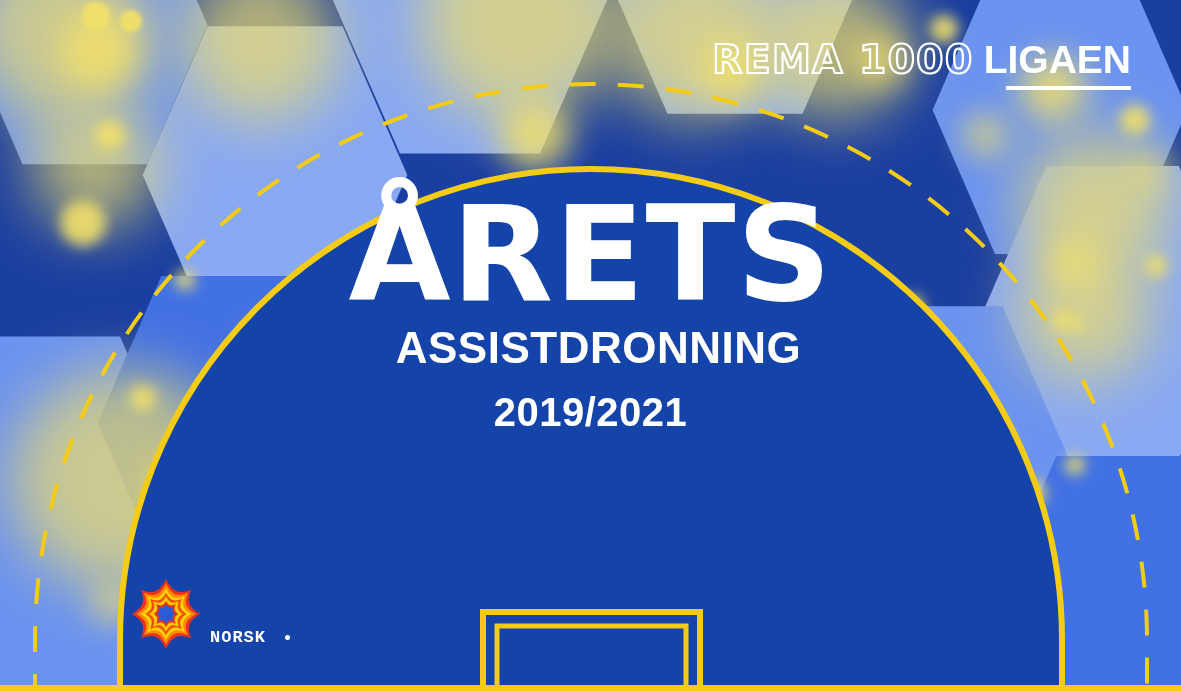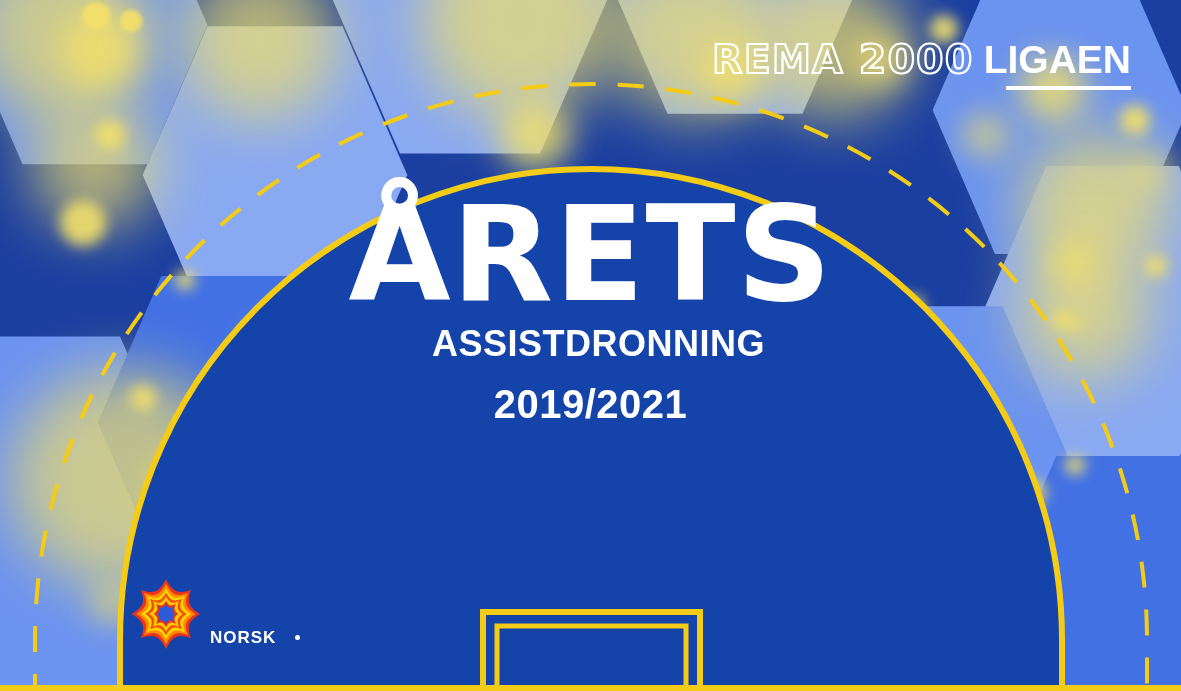--- a/index.html
+++ b/index.html
@@ -73,42 +73,42 @@
     text-align:center;color:#fff;
   }
   .h-arets{
     font-family:"DejaVu Sans", sans-serif;
     font-size:132px;font-weight:bold;line-height:.94;
     letter-spacing:1px;
     margin:0;
   }
   .h-sub{
     font-family:"Liberation Sans", sans-serif;
-    font-size:36px;font-weight:bold;line-height:1;
+    font-size:44px;font-weight:bold;line-height:1;
     letter-spacing:.5px;
     margin:10px 0 0 0;
     padding-left:16px;
   }
   .h-season{
     font-family:"Liberation Sans", sans-serif;
     font-size:40px;font-weight:bold;line-height:1;
     letter-spacing:.5px;
     margin:22px 0 0 0;
   }
 
   
   .nth{
     position:absolute;left:128px;top:576px;
     display:flex;align-items:flex-end;
   }
   .nth-mark{position:relative;width:76px;height:76px;}
   .nth-mark svg{width:76px;height:76px;display:block;}
   .nth-text{margin-left:6px;margin-bottom:6px;color:#fff;}
   .nth-norsk{
-    font-family:Liberation Sans, sans-serif;
+    font-family:Liberation Mono, monospace;
     font-size:17px;font-weight:bold;letter-spacing:1px;line-height:1;
     display:flex;align-items:center;gap:19px;text-align:right;
   }
   .nth-dot{width:5px;height:5px;border-radius:50%;background:#fff;display:inline-block;}
   .nth-topp{
     font-family:"Liberation Sans", sans-serif;
     font-size:22px;font-weight:bold;letter-spacing:.3px;line-height:1.05;
     margin-top:1px;
   }
 </style>
@@ -196,21 +196,21 @@
 
       <line x1="0" y1="688" x2="1181" y2="688" stroke="#F5CC15" stroke-width="6"></line>
 
       <path d="M 483,691 L 483,612 L 700,612 L 700,691" fill="none" stroke="#F5CC15" stroke-width="6"></path>
       <path d="M 497,691 L 497,626 L 686,626 L 686,691" fill="none" stroke="#F5CC15" stroke-width="5"></path>
     </g>
   </svg>
 
   <div class="rema-logo">
     <div class="rema-row">
-      <span class="rema-word">REMA 2000</span>
+      <span class="rema-word">REMA 1000</span>
       <span class="ligaen-word">LIGAEN</span>
     </div>
     <div class="rema-underline"></div>
   </div>
 
   <div class="headline">
     <div class="h-arets">ÅRETS</div>
     <div class="h-sub">ASSISTDRONNING</div>
     <div class="h-season">2019/2021</div>
   </div>

